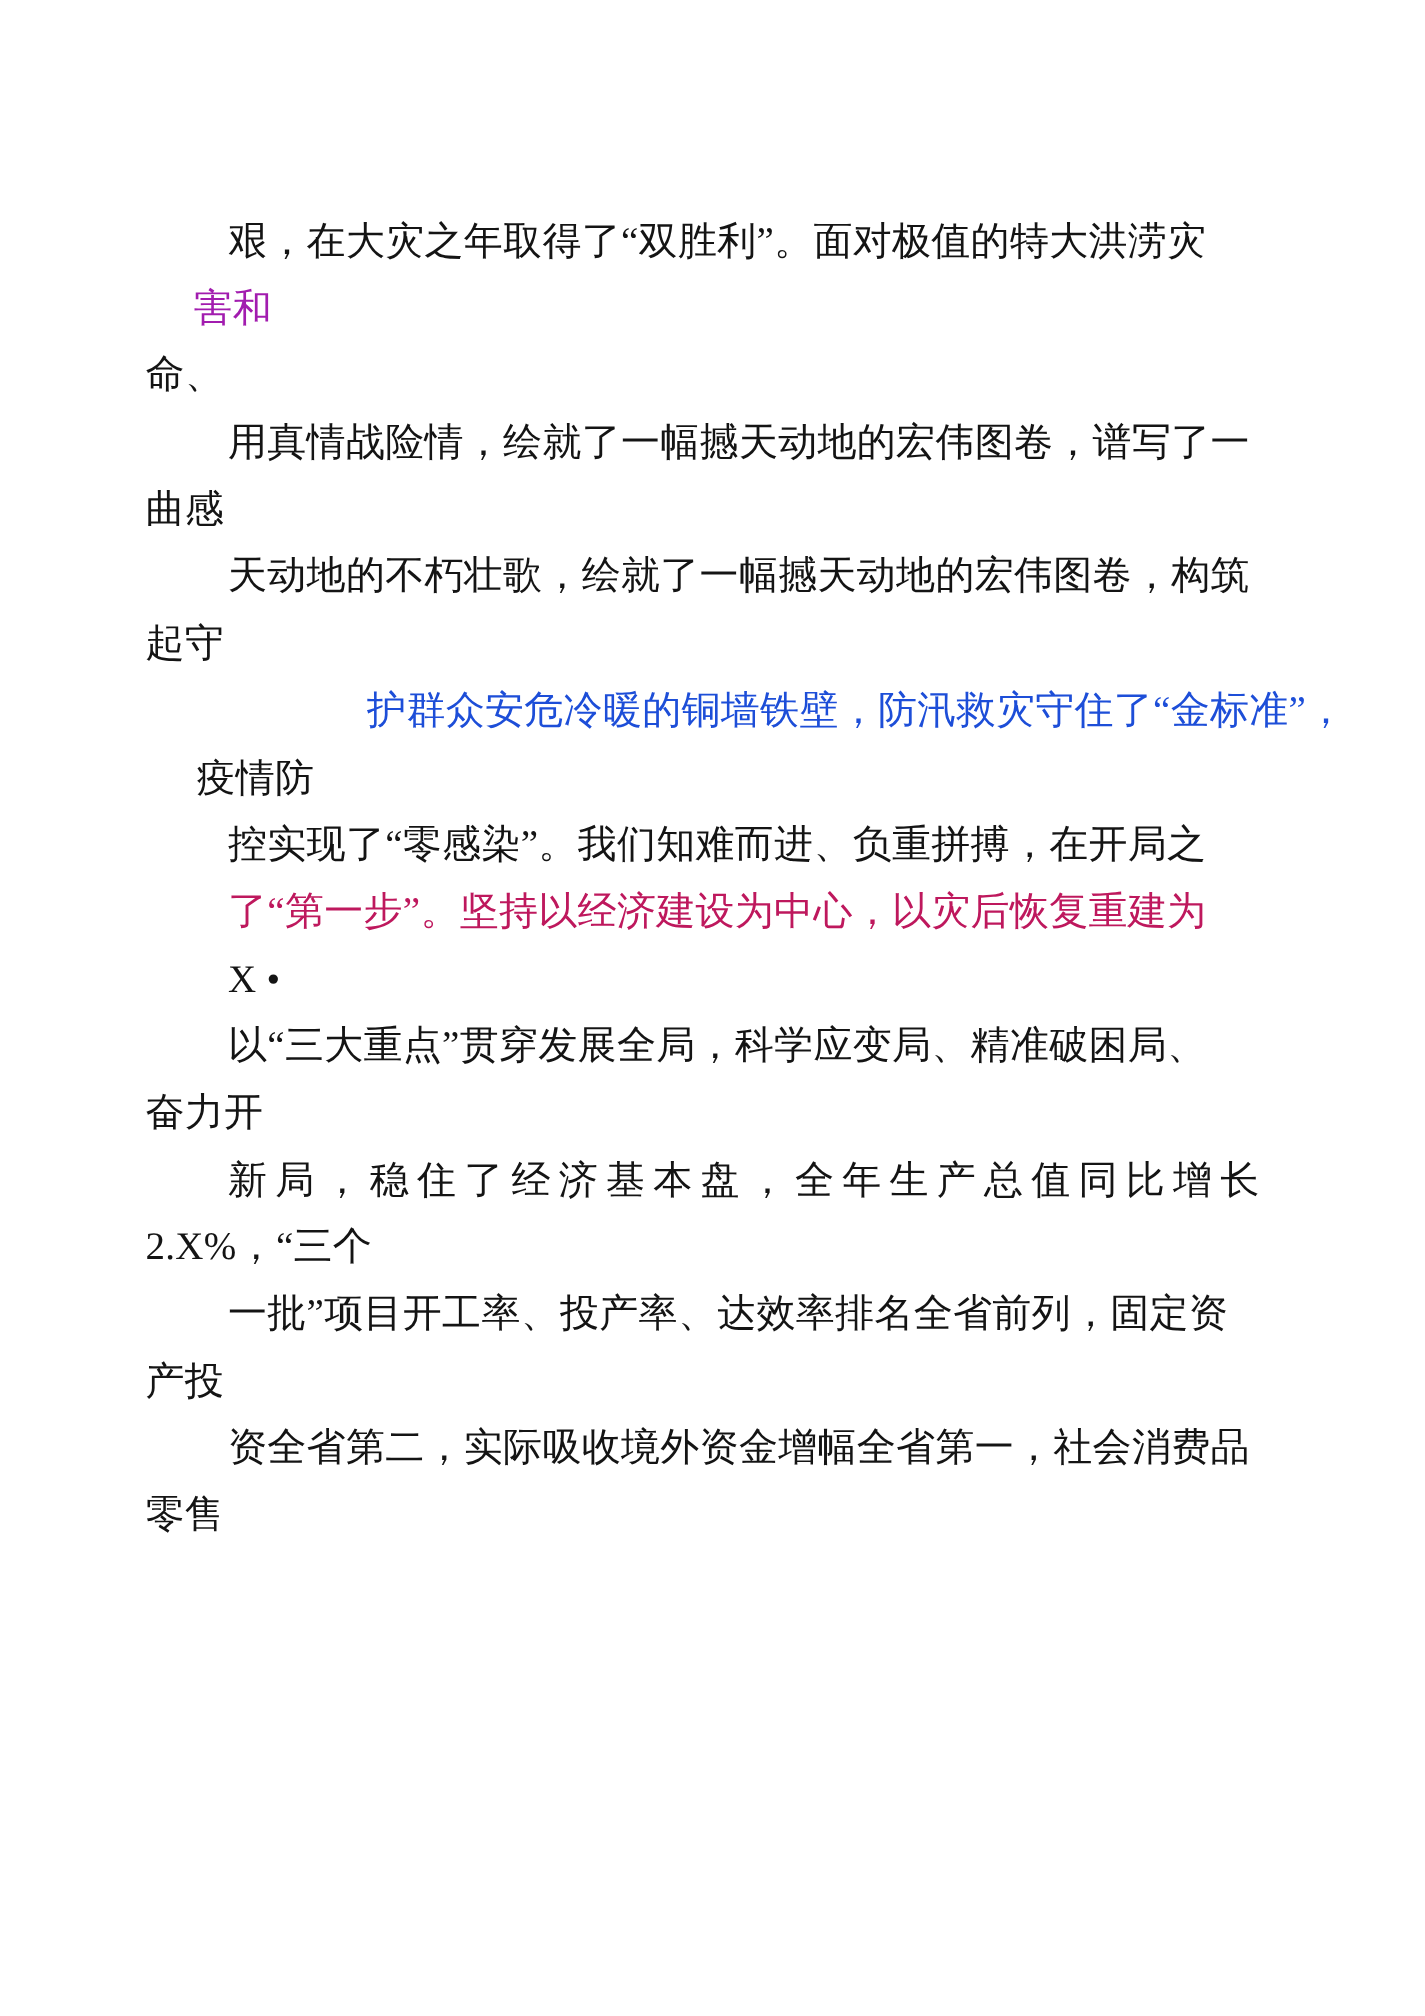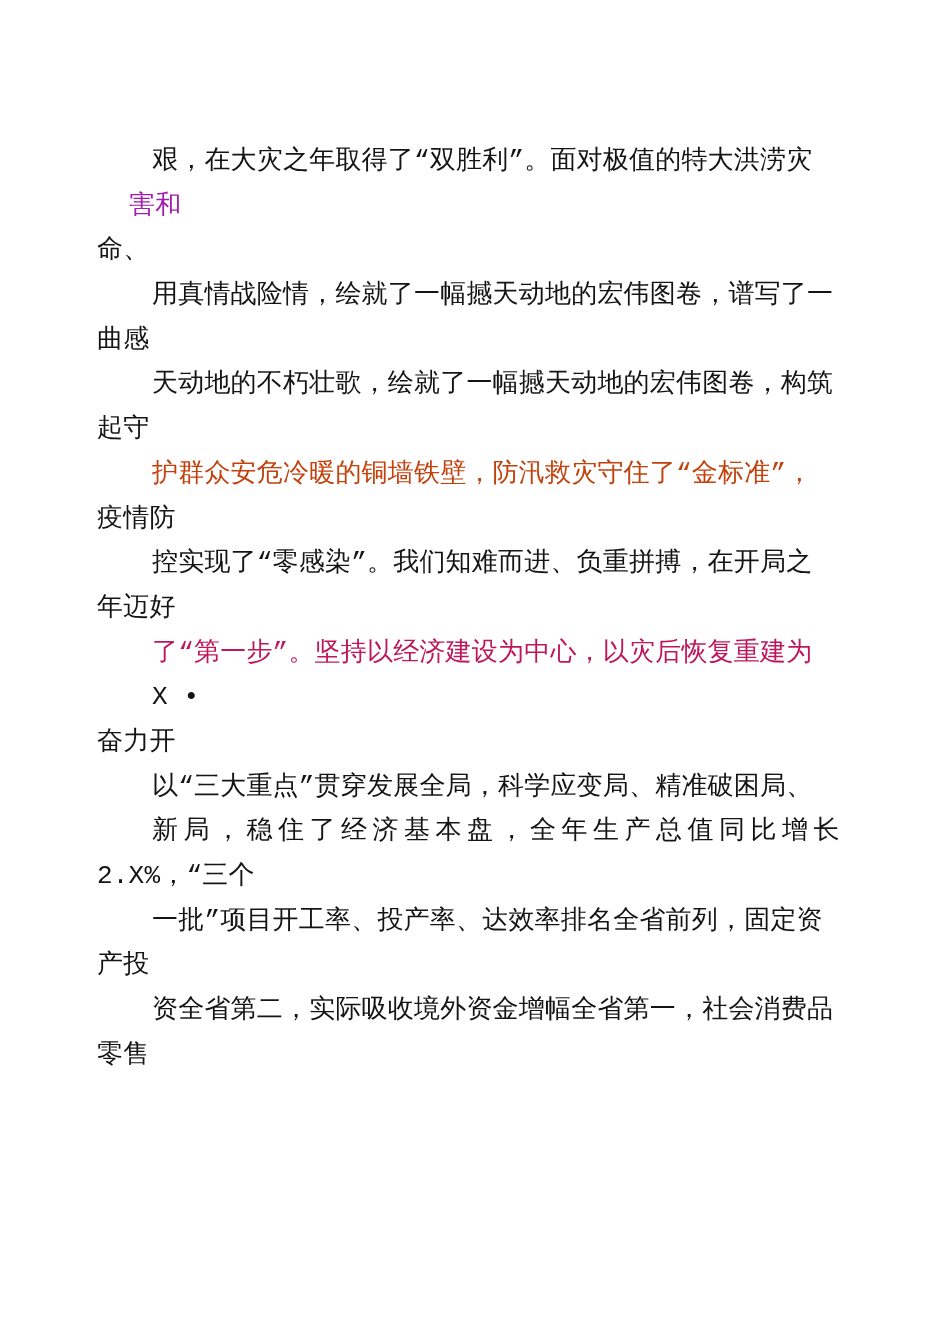--- a/index.html
+++ b/index.html
@@ -21,46 +21,44 @@
     top: 139px;
     width: 800px;
   }
   .line {
     font-size: 26px;
     line-height: 44.7px;
     height: 44.7px;
     color: #141414;
     white-space: pre;
     letter-spacing: 0.2px;
-    font-family: Liberation Mono, monospace;
   }
   .line.indent {
     padding-left: 55px;
   }
 </style>
 </head>
 <body>
 
 <div class="page">
   <div class="text-block">
       <div class="line indent" style="color: rgb(20, 20, 20);">艰，在大灾之年取得了“双胜利”。面对极值的特大洪涝灾</div>
       <div class="line" style="color: #a21caf; margin-left: 32px;">害和</div>
       <div class="line" style="color: rgb(20, 20, 20);">命、</div>
       <div class="line indent" style="color: rgb(20, 20, 20);">用真情战险情，绘就了一幅撼天动地的宏伟图卷，谱写了一</div>
       <div class="line" style="color: rgb(20, 20, 20);">曲感</div>
       <div class="line indent" style="color: rgb(20, 20, 20);">天动地的不朽壮歌，绘就了一幅撼天动地的宏伟图卷，构筑</div>
       <div class="line" style="color: rgb(20, 20, 20);">起守</div>
-      <div class="line indent" style="color: #c2410c;">护群众安危冷暖的铜墙铁壁，防汛救灾守住了“金标准”，</div>
-      <div class="line" style="color: rgb(20, 20, 20);">疫情防</div>
+      <div class="line indent" style="color: #1d4ed8; text-align: right;">护群众安危冷暖的铜墙铁壁，防汛救灾守住了“金标准”，</div>
+      <div class="line" style="color: rgb(20, 20, 20); margin-left: 34px;">疫情防</div>
       <div class="line indent" style="color: rgb(20, 20, 20);">控实现了“零感染”。我们知难而进、负重拼搏，在开局之</div>
-      <div class="line" style="color: rgb(20, 20, 20);">年迈好</div>
       <div class="line indent" style="color: #be185d;">了“第一步”。坚持以经济建设为中心，以灾后恢复重建为</div>
       <div class="line indent" style="color: rgb(20, 20, 20);">X •</div>
+      <div class="line indent" style="color: rgb(20, 20, 20);">以“三大重点”贯穿发展全局，科学应变局、精准破困局、</div>
       <div class="line" style="color: rgb(20, 20, 20);">奋力开</div>
-      <div class="line indent" style="color: rgb(20, 20, 20);">以“三大重点”贯穿发展全局，科学应变局、精准破困局、</div>
       <div class="line indent" style="letter-spacing: 5.5px; color: rgb(20, 20, 20);">新局，稳住了经济基本盘，全年生产总值同比增长</div>
       <div class="line" style="color: rgb(20, 20, 20);">2.X%，“三个</div>
       <div class="line indent" style="color: rgb(20, 20, 20);">一批”项目开工率、投产率、达效率排名全省前列，固定资</div>
       <div class="line" style="color: rgb(20, 20, 20);">产投</div>
       <div class="line indent" style="color: rgb(20, 20, 20);">资全省第二，实际吸收境外资金增幅全省第一，社会消费品</div>
       <div class="line" style="color: rgb(20, 20, 20);">零售</div>
     </div>
 </div>
 
 </body></html>

